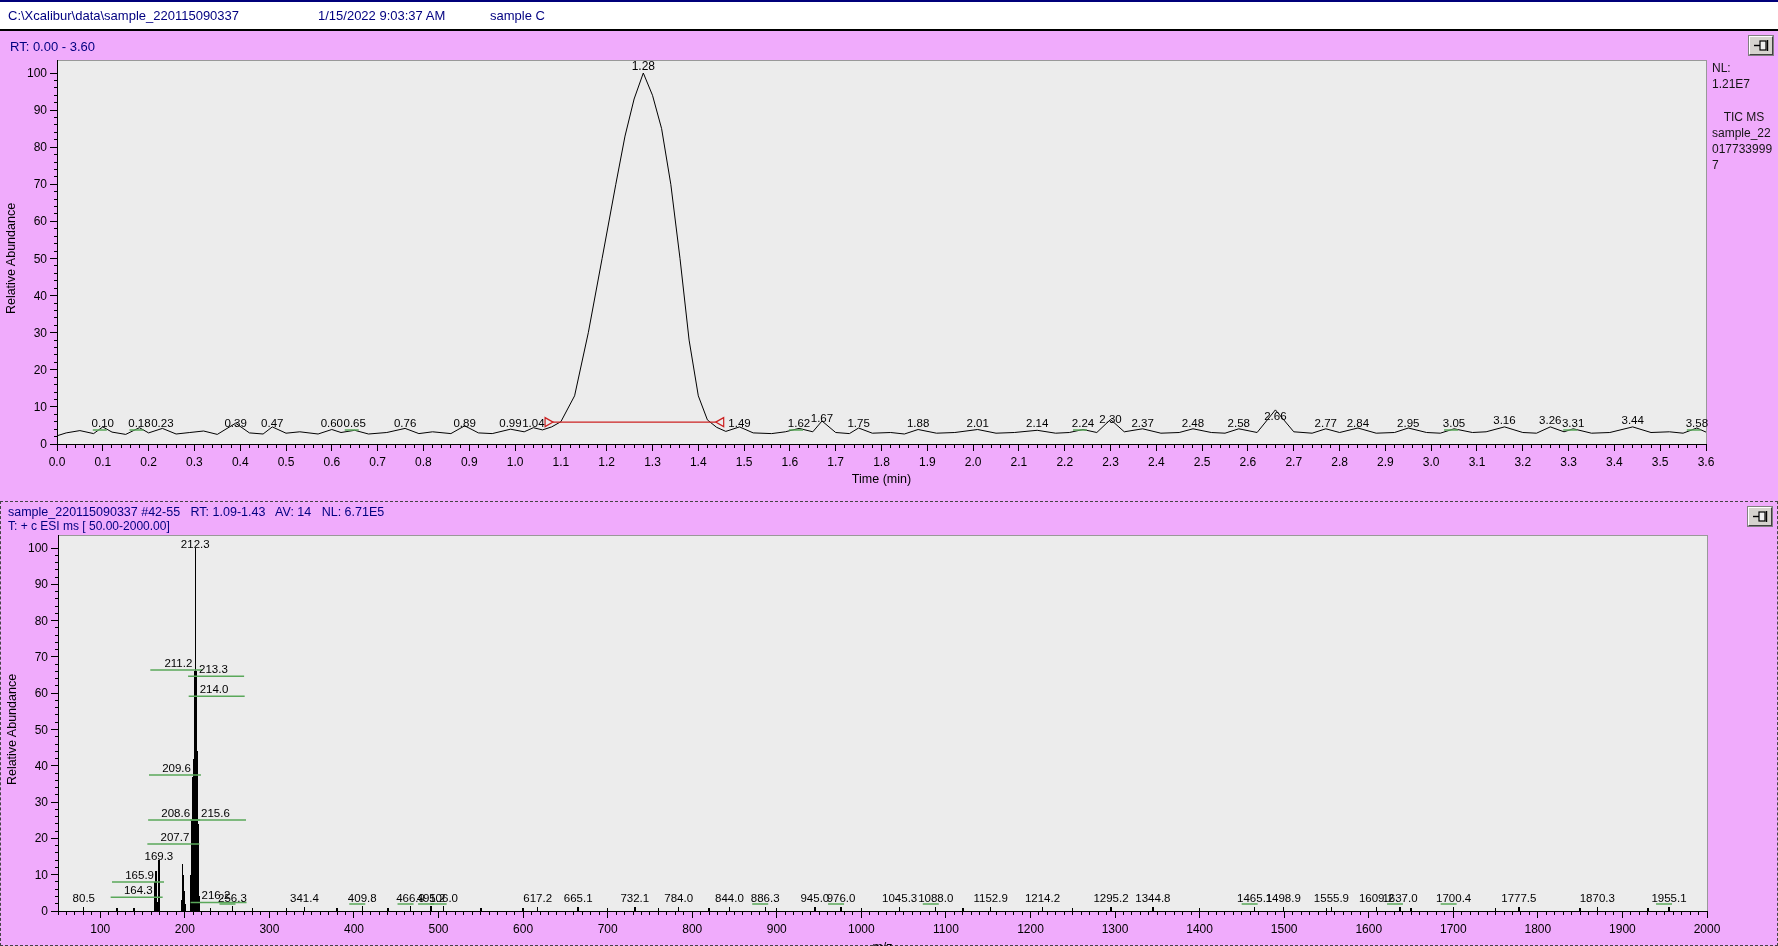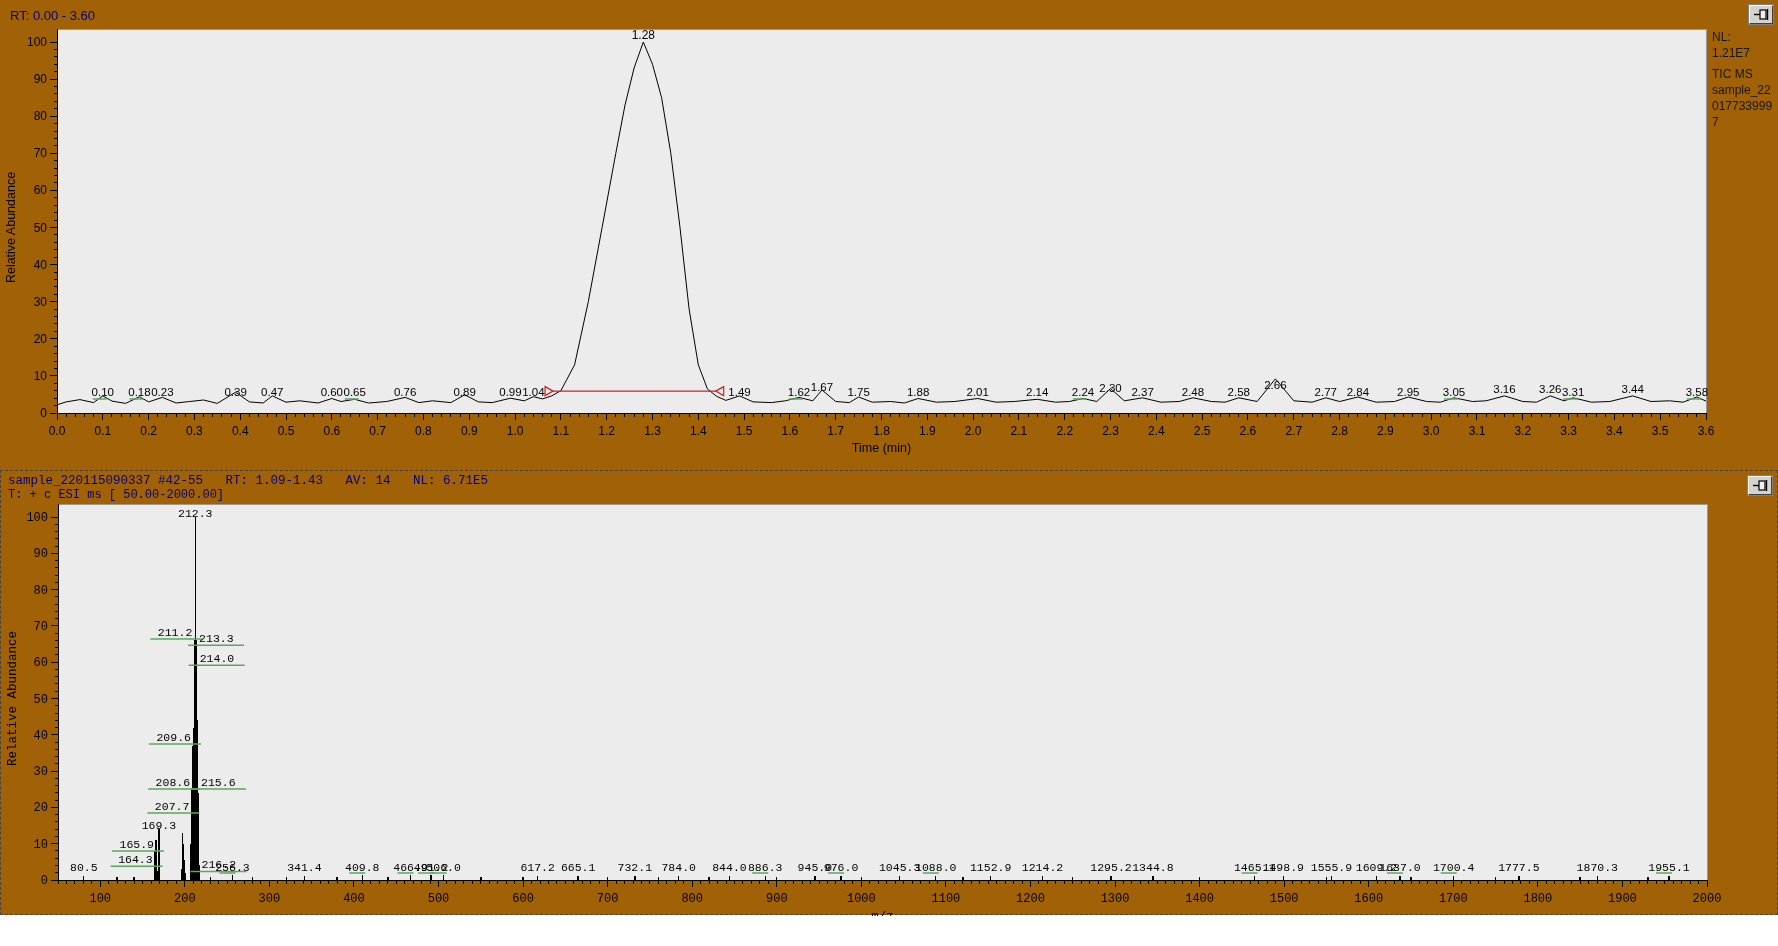--- a/index.html
+++ b/index.html
@@ -1,40 +1,45 @@
 <!DOCTYPE html>
 <html><head>
 <meta charset="utf-8">
 <style>
   html,body{margin:0;padding:0;background:#fff;width:1778px;height:946px;overflow:hidden;
     font-family:"Liberation Sans",sans-serif;}
   .hdr{position:relative;height:27px;border-top:2px solid #00007a;border-bottom:2px solid #000;
     background:#fff;color:#000080;font-size:13px;}
   .hdr span{position:absolute;top:6px;white-space:pre;}
   .fp{left:8px}.dt{left:318px}.sm{left:490px}
-  .panel{position:relative;background:#a16207;}
+  .panel{position:relative;background:#f0abfc;}
   .p1{height:470px;}
-  .p2{height:445px;border:1px dashed #444;box-sizing:border-box;font-family:Liberation Mono, monospace;}
+  .p2{height:445px;border:1px dashed #444;box-sizing:border-box;}
   .chartsvg{position:absolute;left:0;top:0;}
   .rt{position:absolute;left:10px;top:8px;color:#000080;font-size:13px;z-index:3;}
   .sh{position:absolute;left:7px;top:3px;color:#000080;font-size:12.5px;white-space:pre;z-index:3;}
   .fl{position:absolute;left:7px;top:17px;color:#000080;font-size:12px;white-space:pre;z-index:3;}
   .nl{position:absolute;left:1712px;top:29px;width:64px;font-size:12px;color:#151515;
     line-height:16px;z-index:3;}
-  .nl div:nth-child(3){margin-top:5px;}
+  .nl div:nth-child(3){margin-top:17px;text-align:center;}
   .pin{position:absolute;right:5px;top:5px;width:24px;height:19px;background:#d6d3ce;
     border:1px solid;border-color:#fff #404040 #404040 #fff;box-shadow:0 0 0 1px #808080;
     padding:0;display:flex;align-items:center;justify-content:center;z-index:4;cursor:pointer;}
   svg text{fill:#000;}
 </style>
 </head>
 <body>
 
 <div class="app">
 
+  <div class="hdr">
+    <span class="fp">C:\Xcalibur\data\sample_220115090337</span>
+    <span class="dt">1/15/2022 9:03:37 AM</span>
+    <span class="sm">sample C</span>
+  </div>
 
   <div class="panel p1">
     <div class="rt">RT: 0.00 - 3.60</div>
     <button class="pin">
       <svg width="17" height="13">
         <line x1="1" y1="6.5" x2="7" y2="6.5" stroke="#000" stroke-width="1.4"></line>
         <rect x="7" y="2" width="6" height="9" fill="#efefef" stroke="#000" stroke-width="1.2"></rect>
         <line x1="14.5" y1="1" x2="14.5" y2="12" stroke="#000" stroke-width="1.4"></line>
       </svg>
     </button>

